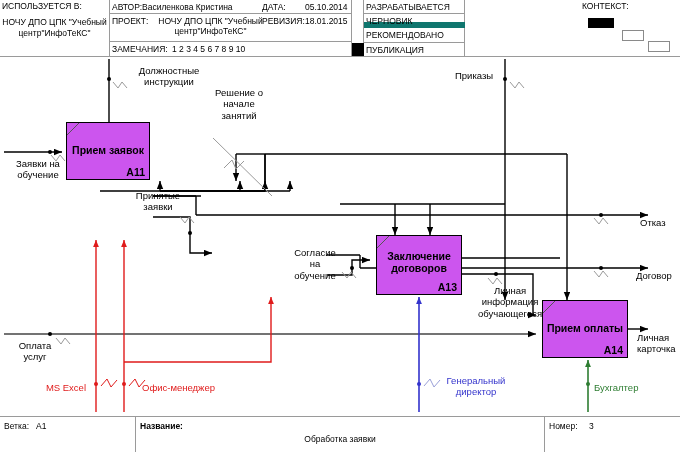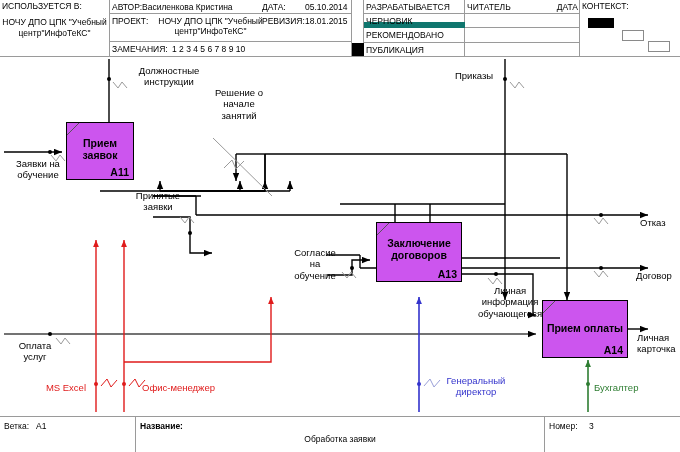--- a/index.html
+++ b/index.html
@@ -168,29 +168,20 @@
       <div class="blk-sq" style="left:0px;top:43px;width:12px;height:13px;"></div>
     </div>
 
     <div class="hdr-cell bdr-r" style="left:364px;top:0;width:101px;height:57px;padding:0;">
       <div style="position:absolute;left:0;top:0;width:101px;height:14px;box-sizing:border-box;border-bottom:1px solid #9a9a9a;padding:2px;font-size:8.5px;">РАЗРАБАТЫВАЕТСЯ</div>
       <div style="position:absolute;left:0;top:14px;width:101px;height:14px;box-sizing:border-box;border-bottom:6px solid #0f766e;padding:2px;font-size:8.5px;">ЧЕРНОВИК</div>
       <div style="position:absolute;left:0;top:28px;width:101px;height:15px;box-sizing:border-box;border-bottom:1px solid #9a9a9a;padding:2px;font-size:8.5px;">РЕКОМЕНДОВАНО</div>
       <div style="position:absolute;left:0;top:43px;width:101px;height:14px;box-sizing:border-box;padding:2px;font-size:8.5px;">ПУБЛИКАЦИЯ</div>
     </div>
 
-    <div class="hdr-cell bdr-r" style="left:465px;top:0;width:115px;height:57px;padding:0;">
-      <div style="position:absolute;left:0;top:0;width:115px;height:14px;box-sizing:border-box;border-bottom:1px solid #9a9a9a;">
-        <span class="kv" style="left:2px;top:2px;">ЧИТАТЕЛЬ</span>
-        <span class="kv" style="right:2px;top:2px;">ДАТА</span>
-      </div>
-      <div style="position:absolute;left:0;top:14px;width:115px;height:14px;box-sizing:border-box;border-bottom:1px solid #9a9a9a;"></div>
-      <div style="position:absolute;left:0;top:28px;width:115px;height:15px;box-sizing:border-box;border-bottom:1px solid #9a9a9a;"></div>
-      <div style="position:absolute;left:0;top:43px;width:115px;height:14px;box-sizing:border-box;"></div>
-    </div>
 
     <div class="hdr-cell" style="left:580px;top:0;width:100px;height:57px;">
       <div class="hdr-label">КОНТЕКСТ:</div>
       <div class="blk-sq" style="left:8px;top:18px;width:26px;height:10px;"></div>
       <div class="op-sq" style="left:42px;top:30px;width:20px;height:9px;"></div>
       <div class="op-sq" style="left:68px;top:41px;width:20px;height:9px;"></div>
     </div>
   </div>
 
   <div id="canvas">
@@ -351,30 +342,30 @@
       </g>
       <g fill="none" stroke="#e01b1b" stroke-width="1">
         <path d="M101,329 l6,-7 l4,8 l6,-7"></path>
         <path d="M129,329 l6,-7 l4,8 l6,-7"></path>
       </g>
       <g fill="none" stroke="#9aa0d8" stroke-width="1">
         <path d="M424,329 l6,-7 l4,8 l6,-7"></path>
       </g>
     </svg>
 
-    <div class="abox" style="left:66px;top:65px;width:68px;height:58px;">
+    <div class="abox" style="left:66px;top:65px;width:84px;height:58px;">
       <svg class="corner" viewBox="0 0 14 14">
           <path d="M0,12 L12,0" stroke="#555" stroke-width="1" fill="none"></path>
         </svg>
       <div class="ttl">Прием заявок</div>
       <div class="aid">A11</div>
     </div>
 
 
-    <div class="abox" style="left:376px;top:165px;width:86px;height:60px;">
+    <div class="abox" style="left:376px;top:178px;width:86px;height:60px;">
       <svg class="corner" viewBox="0 0 14 14">
           <path d="M0,12 L12,0" stroke="#555" stroke-width="1" fill="none"></path>
         </svg>
       <div class="ttl" style="transform:translateY(-62%);">Заключение договоров</div>
       <div class="aid">A13</div>
     </div>
 
     <div class="abox" style="left:542px;top:243px;width:86px;height:58px;">
       <svg class="corner" viewBox="0 0 14 14">
           <path d="M0,12 L12,0" stroke="#555" stroke-width="1" fill="none"></path>

